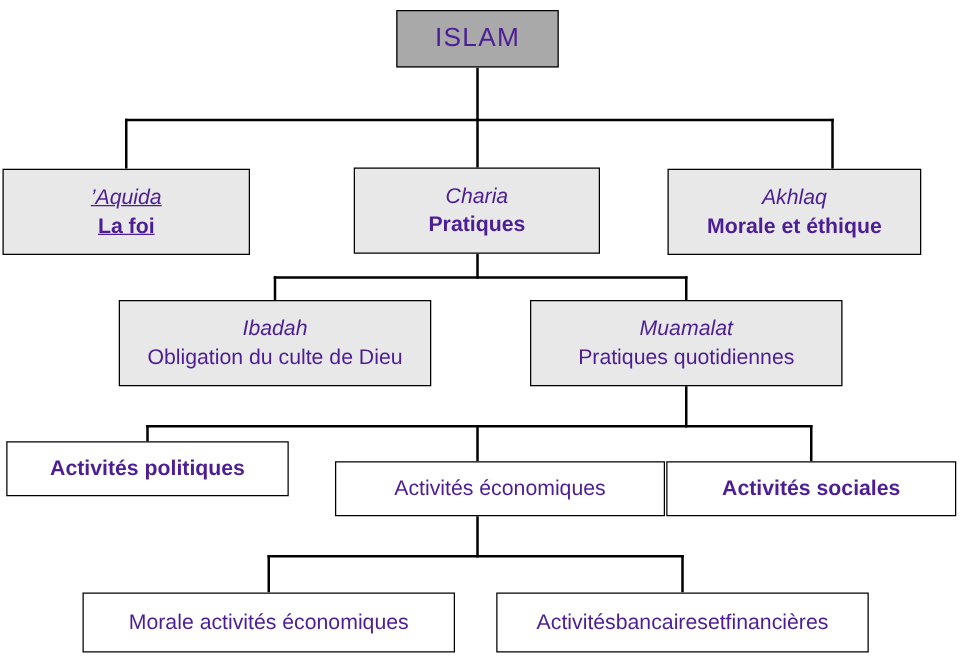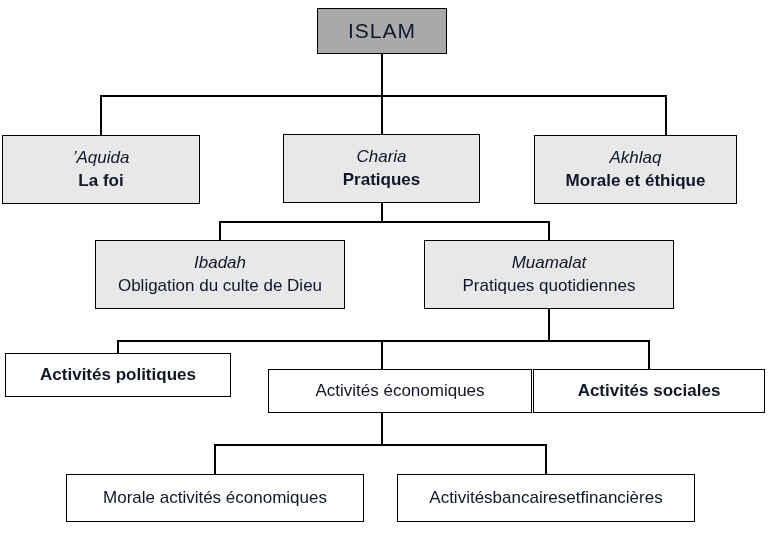--- a/index.html
+++ b/index.html
@@ -16,21 +16,21 @@
     overflow: hidden;
   }
   .box {
     position: absolute;
     box-sizing: border-box;
     border: 1px solid var(--line, #000000);
     display: flex;
     flex-direction: column;
     align-items: center;
     justify-content: center;
-    color: #0f172a;
+    color: #4c1d95;
     line-height: 1.35;
   }
   .box.root {
     background: var(--root-fill, #a9a9a9);
     font-size: 21px;
     letter-spacing: 1px;
   }
   .box.branch {
     background: var(--branch-fill, #e8e8e8);
     font-size: 17px;
@@ -71,21 +71,21 @@
   <div class="line" style="left:648px; top:340px; width:2px;   height:29px;"></div>
   <div class="line" style="left:381px; top:412px; width:2px;   height:34px;"></div>
   <div class="line" style="left:214px; top:444px; width:333px; height:2px;"></div>
   <div class="line" style="left:214px; top:444px; width:2px;   height:30px;"></div>
   <div class="line" style="left:545px; top:444px; width:2px;   height:30px;"></div>
 
   <div class="box root" style="left:317px; top:8px; width:130px; height:46px;">
     <span>ISLAM</span>
   </div>
 
-  <div class="box branch" style="left:2px; top:135px; width:198px; height:69px;">
+  <div class="box branch" style="left:2px; top:135px; width:198px; height:69px;text-decoration:underline;">
     <span class="term">’Aquida</span>
     <span class="bold">La foi</span>
   </div>
 
   <div class="box branch" style="left:283px; top:134px; width:197px; height:69px;">
     <span class="term">Charia</span>
     <span class="bold">Pratiques</span>
   </div>
 
   <div class="box branch" style="left:534px; top:135px; width:203px; height:69px;">

